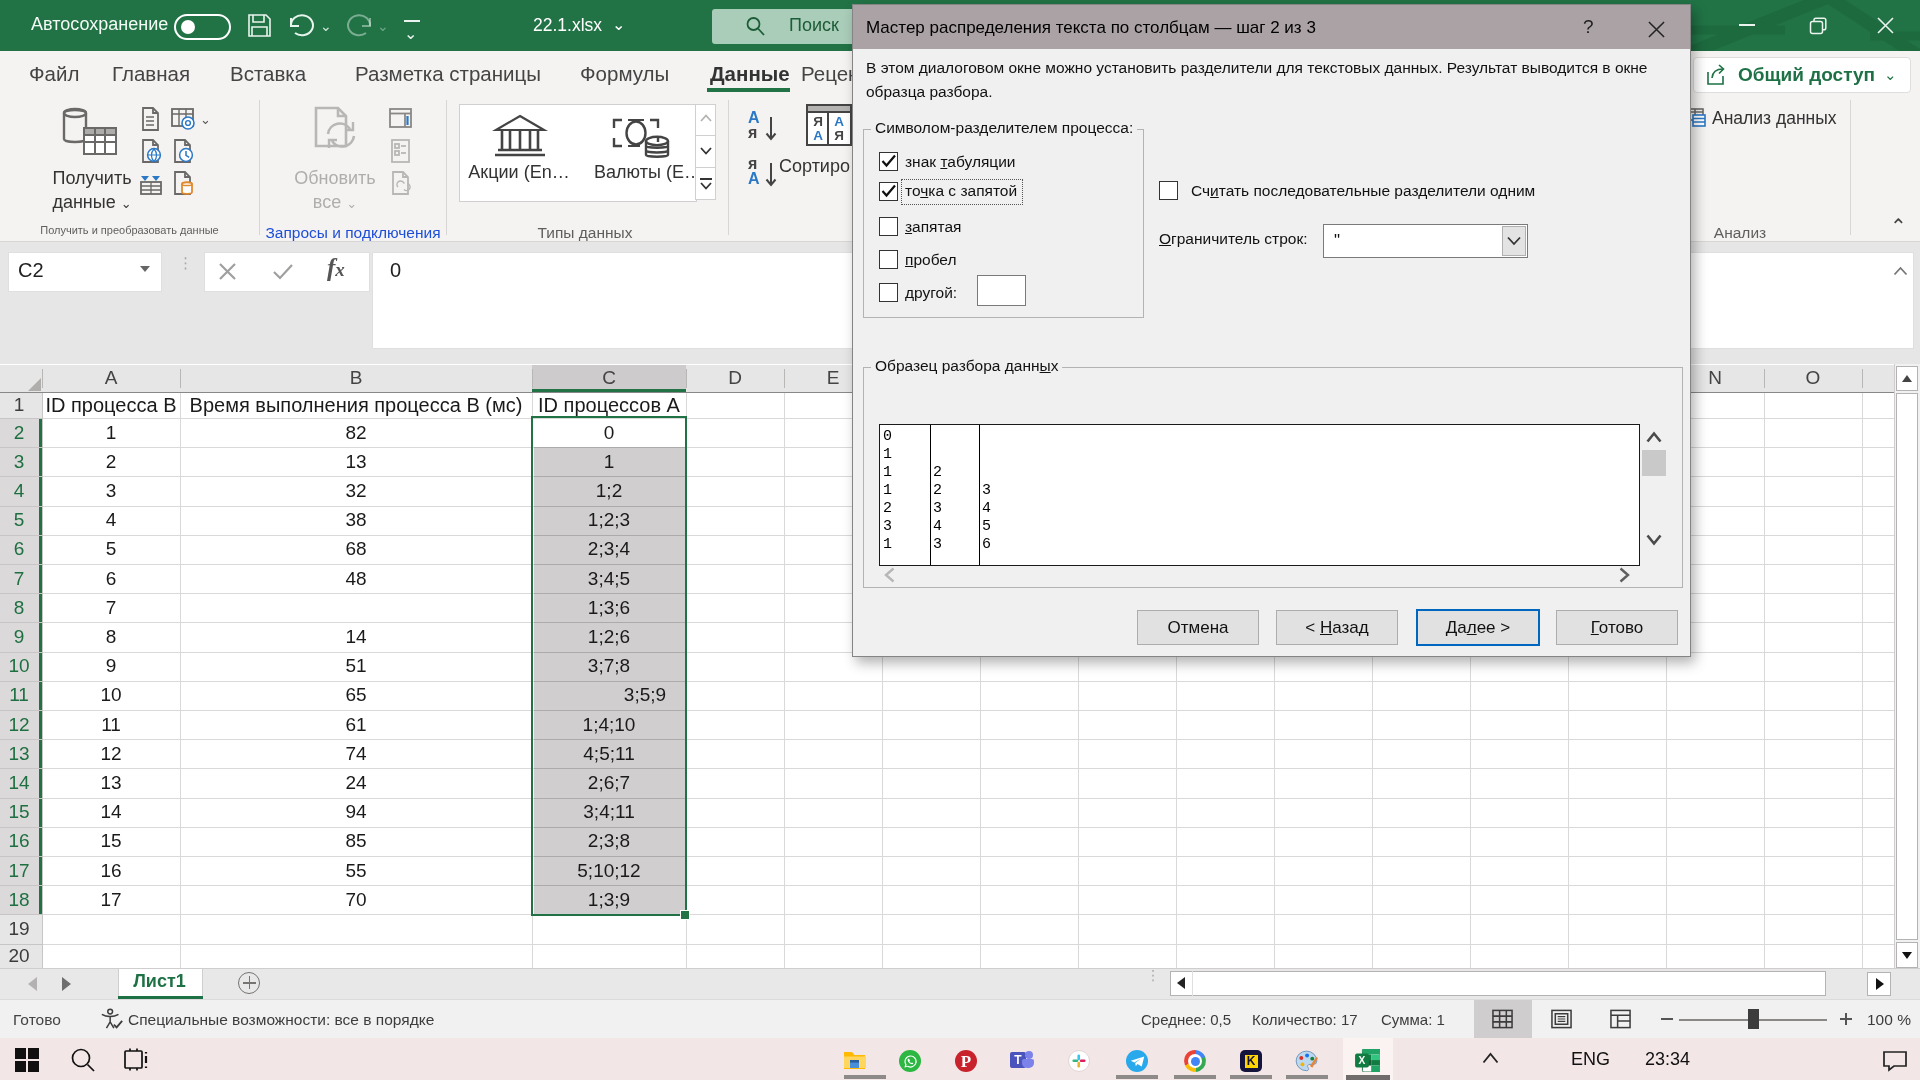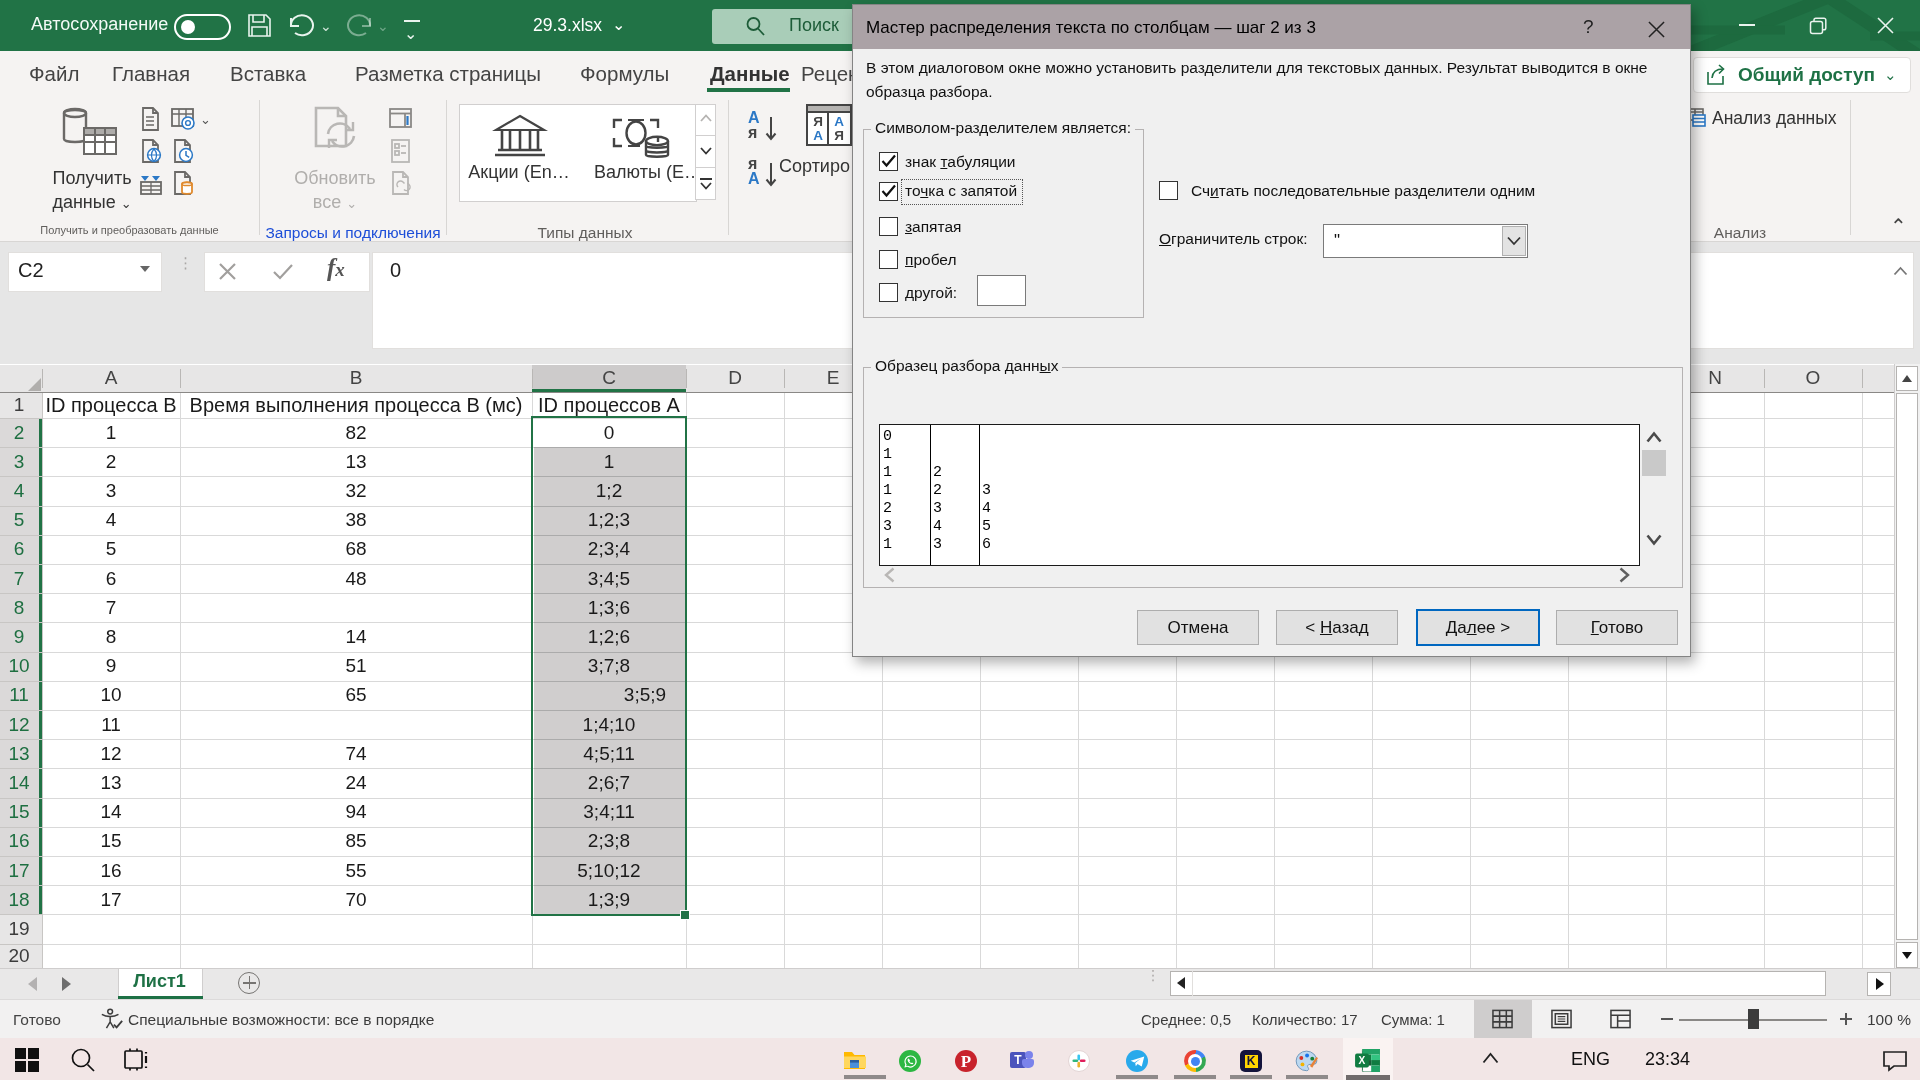--- a/index.html
+++ b/index.html
@@ -38,21 +38,21 @@
   <div class="abs" style="left:320px;top:18px;color:#cfe5d8;font-size:14px;">⌄</div>
 
   <svg class="abs" style="left:345px;top:14px;" width="28" height="24" viewBox="0 0 28 24" fill="none" stroke="rgba(233,244,238,0.45)" stroke-width="2">
     <path d="M25 4 v8 h-8"></path>
         <path d="M25 12 a11 10 0 1 0 -4 7"></path>
   </svg>
   <div class="abs" style="left:377px;top:18px;color:rgba(207,229,216,0.45);font-size:14px;">⌄</div>
 
   <div class="abs" style="left:404px;top:20px;width:16px;height:2px;background:#e9f4ee;"></div>
   <div class="abs" style="left:404px;top:24px;color:#e9f4ee;font-size:16px;">⌄</div>
-  <div class="abs" style="color:#fff;font-size:17.5px;left:533px;top:15px;">29.3.xlsx</div>
+  <div class="abs" style="color:#fff;font-size:17.5px;left:533px;top:15px;">22.1.xlsx</div>
   <div class="abs" style="left:612px;top:15px;color:#fff;font-size:16px;">⌄</div>
 
   <div class="abs" style="left:712px;top:9px;width:390px;height:35px;background:#a9cdb8;border-radius:3px;"></div>
   <svg class="abs" style="left:745px;top:16px;" width="20" height="21" viewBox="0 0 20 21" fill="none" stroke="#1d5c38" stroke-width="1.8">
     <circle cx="8.5" cy="8" r="6"></circle>
         <path d="M13 12.5 L19 19"></path>
   </svg>
   <div class="abs" style="left:789px;top:15px;color:#1d5c38;font-size:18px;">Поиск</div>
 
   <div class="abs" style="left:1739px;top:24px;width:16px;height:2px;background:#eaf3ee;"></div>
@@ -417,20 +417,21 @@
   <div class="abs" style="left:42px;top:258.4px;width:138px;height:29.2px;font-size:19px;font-weight:normal;color:#1a1a1a;display:flex;align-items:center;justify-content:center;">8</div>
   <div class="abs" style="left:180px;top:258.4px;width:352px;height:29.2px;font-size:19px;font-weight:normal;color:#1a1a1a;display:flex;align-items:center;justify-content:center;">14</div>
   <div class="abs" style="left:532px;top:258.4px;width:154px;height:29.2px;font-size:19px;font-weight:normal;color:#1a1a1a;display:flex;align-items:center;justify-content:center;">1;2;6</div>
   <div class="abs" style="left:42px;top:287.6px;width:138px;height:29.2px;font-size:19px;font-weight:normal;color:#1a1a1a;display:flex;align-items:center;justify-content:center;">9</div>
   <div class="abs" style="left:180px;top:287.6px;width:352px;height:29.2px;font-size:19px;font-weight:normal;color:#1a1a1a;display:flex;align-items:center;justify-content:center;">51</div>
   <div class="abs" style="left:532px;top:287.6px;width:154px;height:29.2px;font-size:19px;font-weight:normal;color:#1a1a1a;display:flex;align-items:center;justify-content:center;">3;7;8</div>
   <div class="abs" style="left:42px;top:316.8px;width:138px;height:29.2px;font-size:19px;font-weight:normal;color:#1a1a1a;display:flex;align-items:center;justify-content:center;">10</div>
   <div class="abs" style="left:180px;top:316.8px;width:352px;height:29.2px;font-size:19px;font-weight:normal;color:#1a1a1a;display:flex;align-items:center;justify-content:center;">65</div>
   <div class="abs" style="left:532px;top:316.8px;width:154px;height:29.2px;font-size:19px;font-weight:normal;color:#1a1a1a;display:flex;align-items:center;justify-content:center;padding-left:36px;">3;5;9</div>
   <div class="abs" style="left:42px;top:346.0px;width:138px;height:29.2px;font-size:19px;font-weight:normal;color:#1a1a1a;display:flex;align-items:center;justify-content:center;">11</div>
+  <div class="abs" style="left:180px;top:346.0px;width:352px;height:29.2px;font-size:19px;font-weight:normal;color:#1a1a1a;display:flex;align-items:center;justify-content:center;">61</div>
   <div class="abs" style="left:532px;top:346.0px;width:154px;height:29.2px;font-size:19px;font-weight:normal;color:#1a1a1a;display:flex;align-items:center;justify-content:center;">1;4;10</div>
   <div class="abs" style="left:42px;top:375.2px;width:138px;height:29.2px;font-size:19px;font-weight:normal;color:#1a1a1a;display:flex;align-items:center;justify-content:center;">12</div>
   <div class="abs" style="left:180px;top:375.2px;width:352px;height:29.2px;font-size:19px;font-weight:normal;color:#1a1a1a;display:flex;align-items:center;justify-content:center;">74</div>
   <div class="abs" style="left:532px;top:375.2px;width:154px;height:29.2px;font-size:19px;font-weight:normal;color:#1a1a1a;display:flex;align-items:center;justify-content:center;">4;5;11</div>
   <div class="abs" style="left:42px;top:404.4px;width:138px;height:29.2px;font-size:19px;font-weight:normal;color:#1a1a1a;display:flex;align-items:center;justify-content:center;">13</div>
   <div class="abs" style="left:180px;top:404.4px;width:352px;height:29.2px;font-size:19px;font-weight:normal;color:#1a1a1a;display:flex;align-items:center;justify-content:center;">24</div>
   <div class="abs" style="left:532px;top:404.4px;width:154px;height:29.2px;font-size:19px;font-weight:normal;color:#1a1a1a;display:flex;align-items:center;justify-content:center;">2;6;7</div>
   <div class="abs" style="left:42px;top:433.6px;width:138px;height:29.2px;font-size:19px;font-weight:normal;color:#1a1a1a;display:flex;align-items:center;justify-content:center;">14</div>
   <div class="abs" style="left:180px;top:433.6px;width:352px;height:29.2px;font-size:19px;font-weight:normal;color:#1a1a1a;display:flex;align-items:center;justify-content:center;">94</div>
   <div class="abs" style="left:532px;top:433.6px;width:154px;height:29.2px;font-size:19px;font-weight:normal;color:#1a1a1a;display:flex;align-items:center;justify-content:center;">3;4;11</div>
@@ -611,21 +612,21 @@
   <div class="abs" style="left:0;top:0;width:837px;height:44px;background:#aba2a6;"></div>
   <div class="abs" style="left:13px;top:13px;font-size:17px;color:#000;">Мастер распределения текста по столбцам — шаг 2 из 3</div>
   <div class="abs" style="left:730px;top:11px;font-size:19px;color:#222;">?</div>
   <svg class="abs" style="left:795px;top:16px;" width="17" height="17" viewBox="0 0 18 18" fill="none" stroke="#222" stroke-width="1.6">
         <path d="M1 1 L17 17 M17 1 L1 17"></path>
       </svg>
 
   <div class="abs" style="left:13px;top:51px;line-height:24px;white-space:nowrap;">В этом диалоговом окне можно установить разделители для текстовых данных. Результат выводится в окне<br>образца разбора.</div>
 
   <div class="abs" style="left:10px;top:124px;width:279px;height:187px;border:1px solid #b5b2b2;"></div>
-  <div class="abs" style="left:18px;top:114px;background:#f0f0f0;padding:0 4px;">Символом-разделителем является:</div>
+  <div class="abs" style="left:18px;top:114px;background:#f0f0f0;padding:0 4px;">Символом-разделителем процесса:</div>
 
   <div class="abs" style="left:26px;top:147px;width:19px;height:19px;background:#fff;border:1.6px solid #333;box-sizing:border-box;"></div>
   <svg class="abs" style="left:28px;top:149px;" width="16" height="14" viewBox="0 0 16 14" fill="none" stroke="#111" stroke-width="2.2">
         <path d="M1.5 7 L5.5 11.5 L14 1.5"></path>
       </svg>
   <div class="abs" style="left:52px;top:148px;">знак <u>т</u>абуляции</div>
   <div class="abs" style="left:26px;top:177px;width:19px;height:19px;background:#fff;border:1.6px solid #333;box-sizing:border-box;"></div>
   <svg class="abs" style="left:28px;top:179px;" width="16" height="14" viewBox="0 0 16 14" fill="none" stroke="#111" stroke-width="2.2">
         <path d="M1.5 7 L5.5 11.5 L14 1.5"></path>
       </svg>

